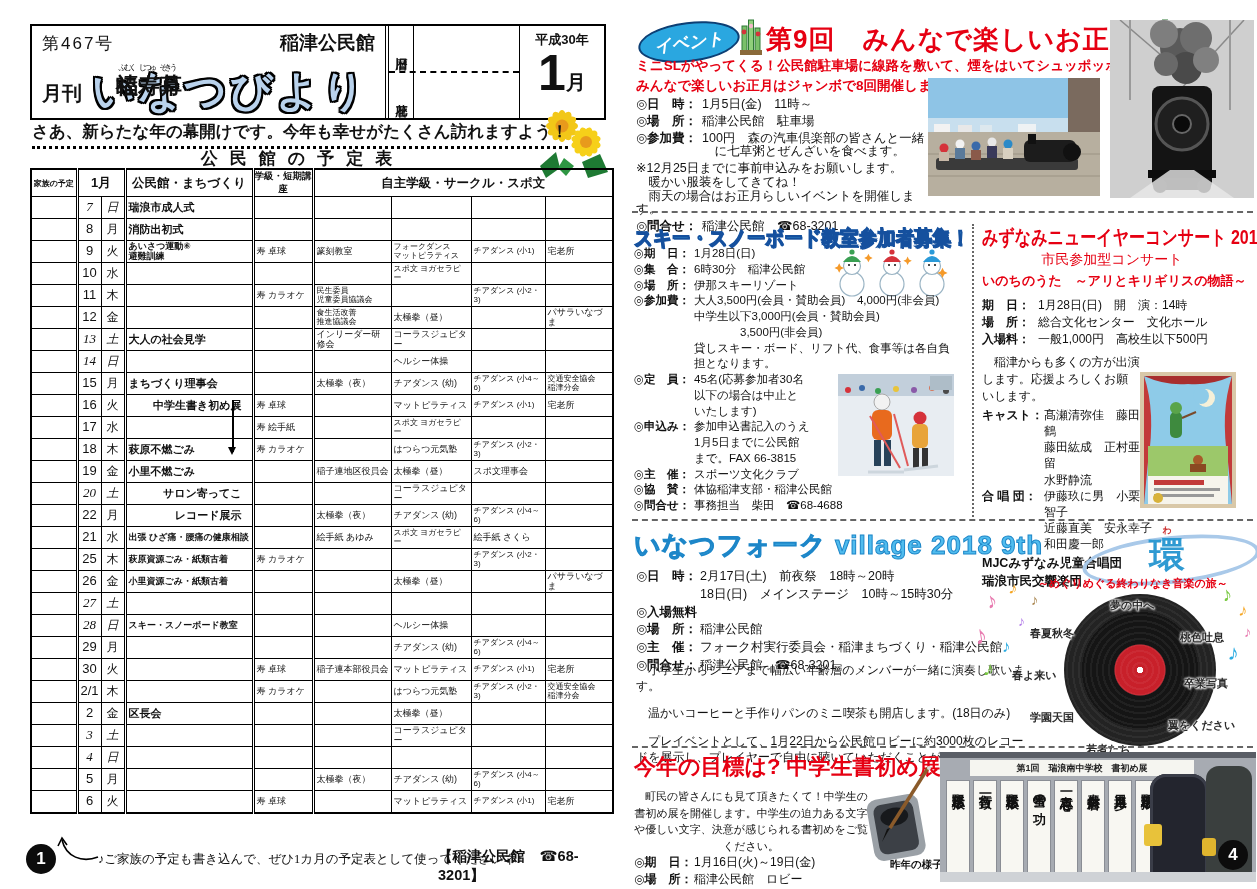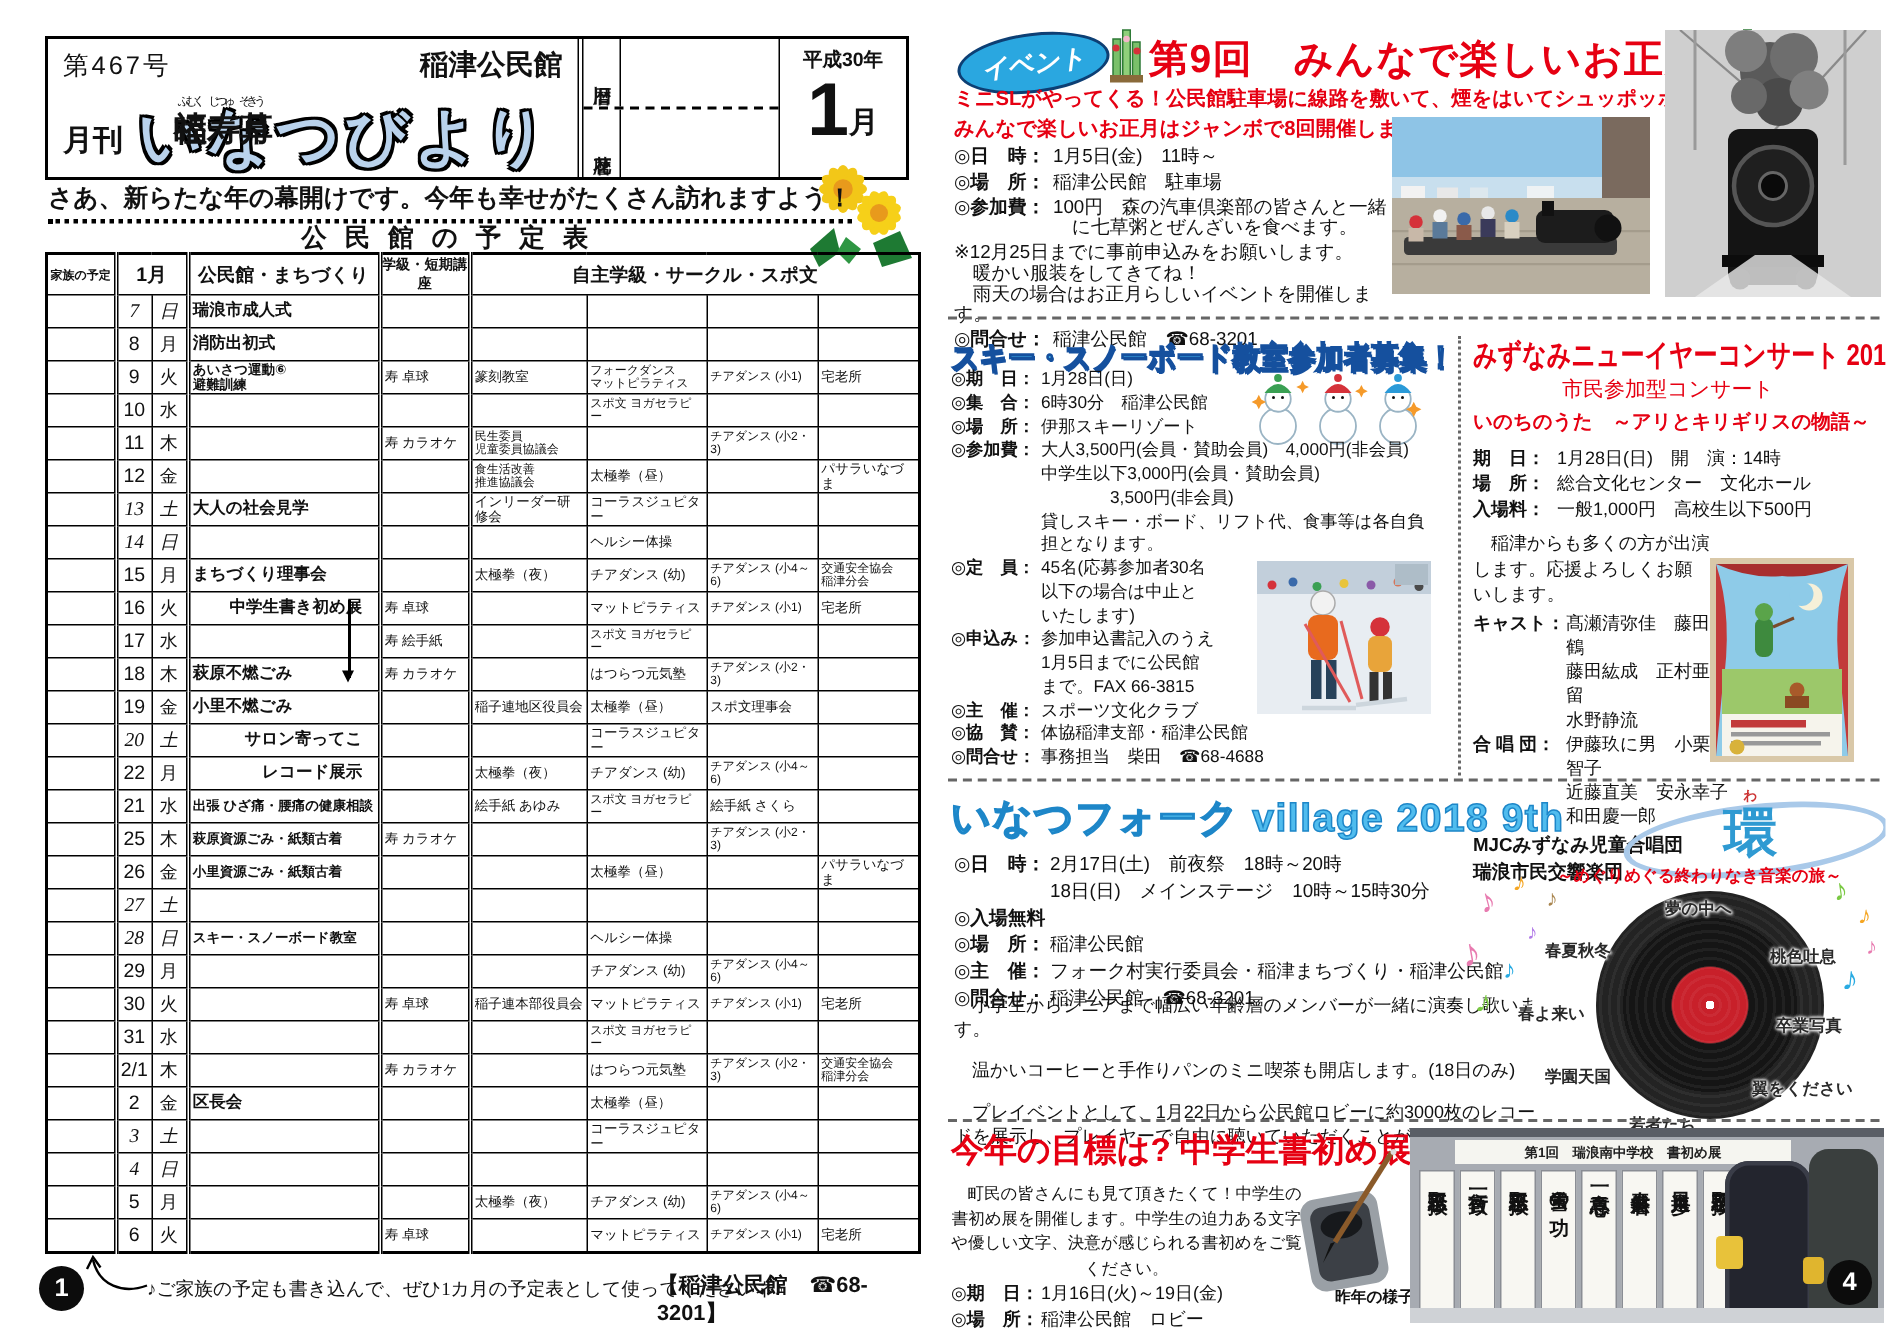--- a/index.html
+++ b/index.html
@@ -495,31 +495,20 @@
           <tr>
             <td class="c-fam"></td>
             <td class="c-date gb">30</td>
             <td class="c-day">火</td>
             <td class="c-hall gb"></td>
             <td class="c-cls gb">寿 卓球</td>
             <td class="c-act gb">稲子連本部役員会</td>
             <td class="c-act">マットピラティス</td>
             <td class="c-act sm2">チアダンス (小1)</td>
             <td class="c-act">宅老所</td>
-          </tr>
-          <tr>
-            <td class="c-fam"></td>
-            <td class="c-date gb">31</td>
-            <td class="c-day">水</td>
-            <td class="c-hall gb"></td>
-            <td class="c-cls gb"></td>
-            <td class="c-act gb"></td>
-            <td class="c-act sm2">スポ文 ヨガセラピー</td>
-            <td class="c-act"></td>
-            <td class="c-act"></td>
           </tr>
           <tr>
             <td class="c-fam"></td>
             <td class="c-date gb">2/1</td>
             <td class="c-day">木</td>
             <td class="c-hall gb"></td>
             <td class="c-cls gb">寿 カラオケ</td>
             <td class="c-act gb"></td>
             <td class="c-act">はつらつ元気塾</td>
             <td class="c-act sm2">チアダンス (小2・3)</td>

